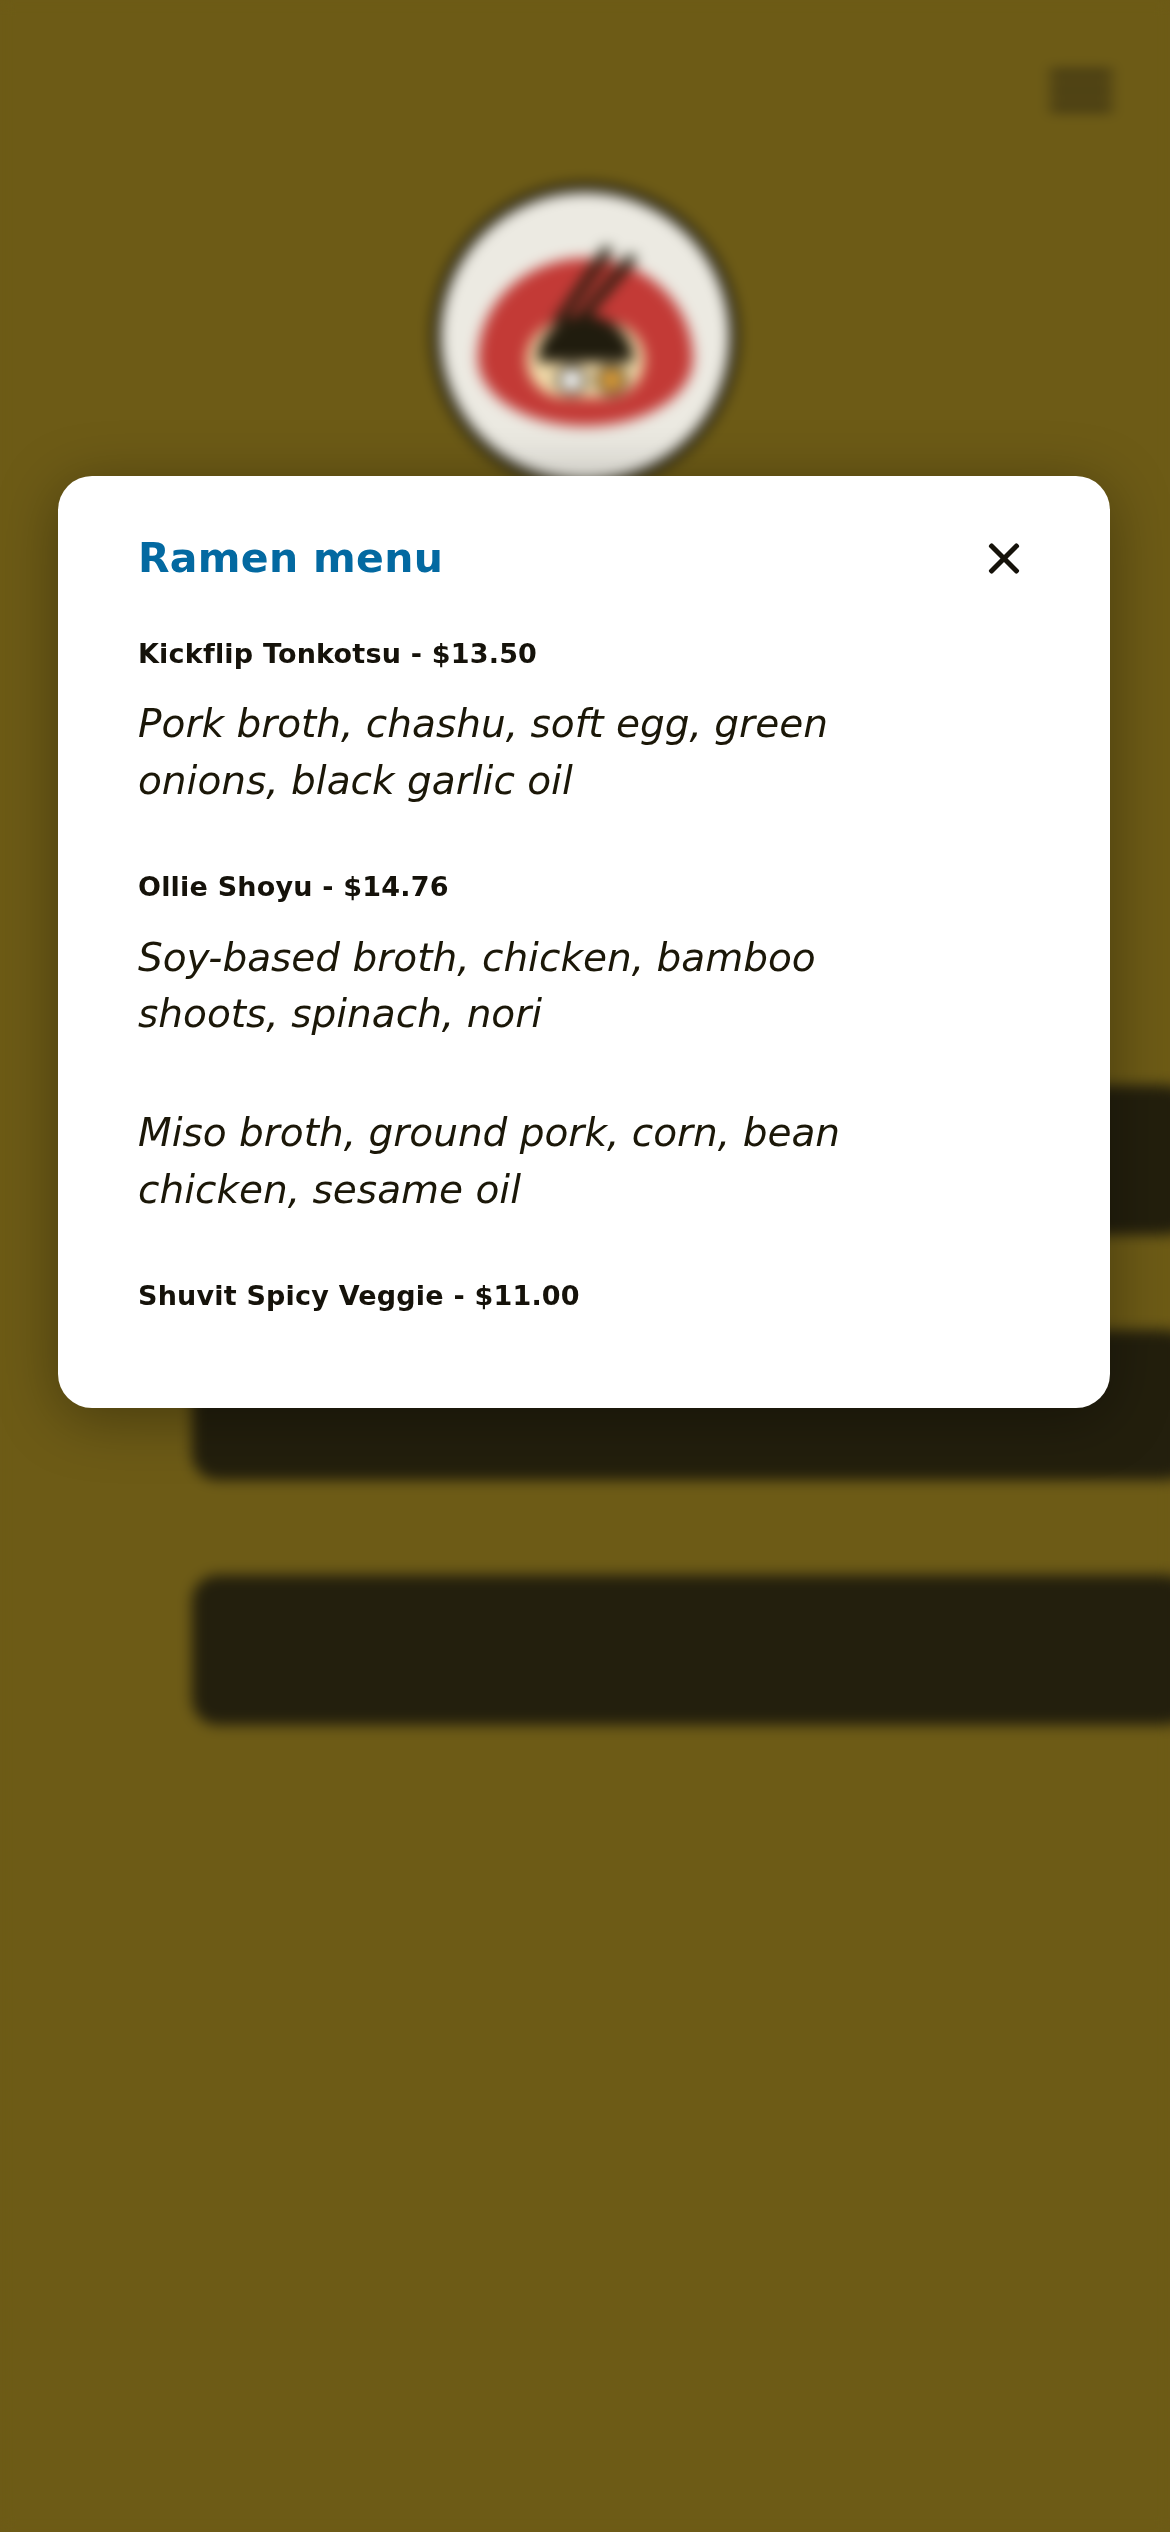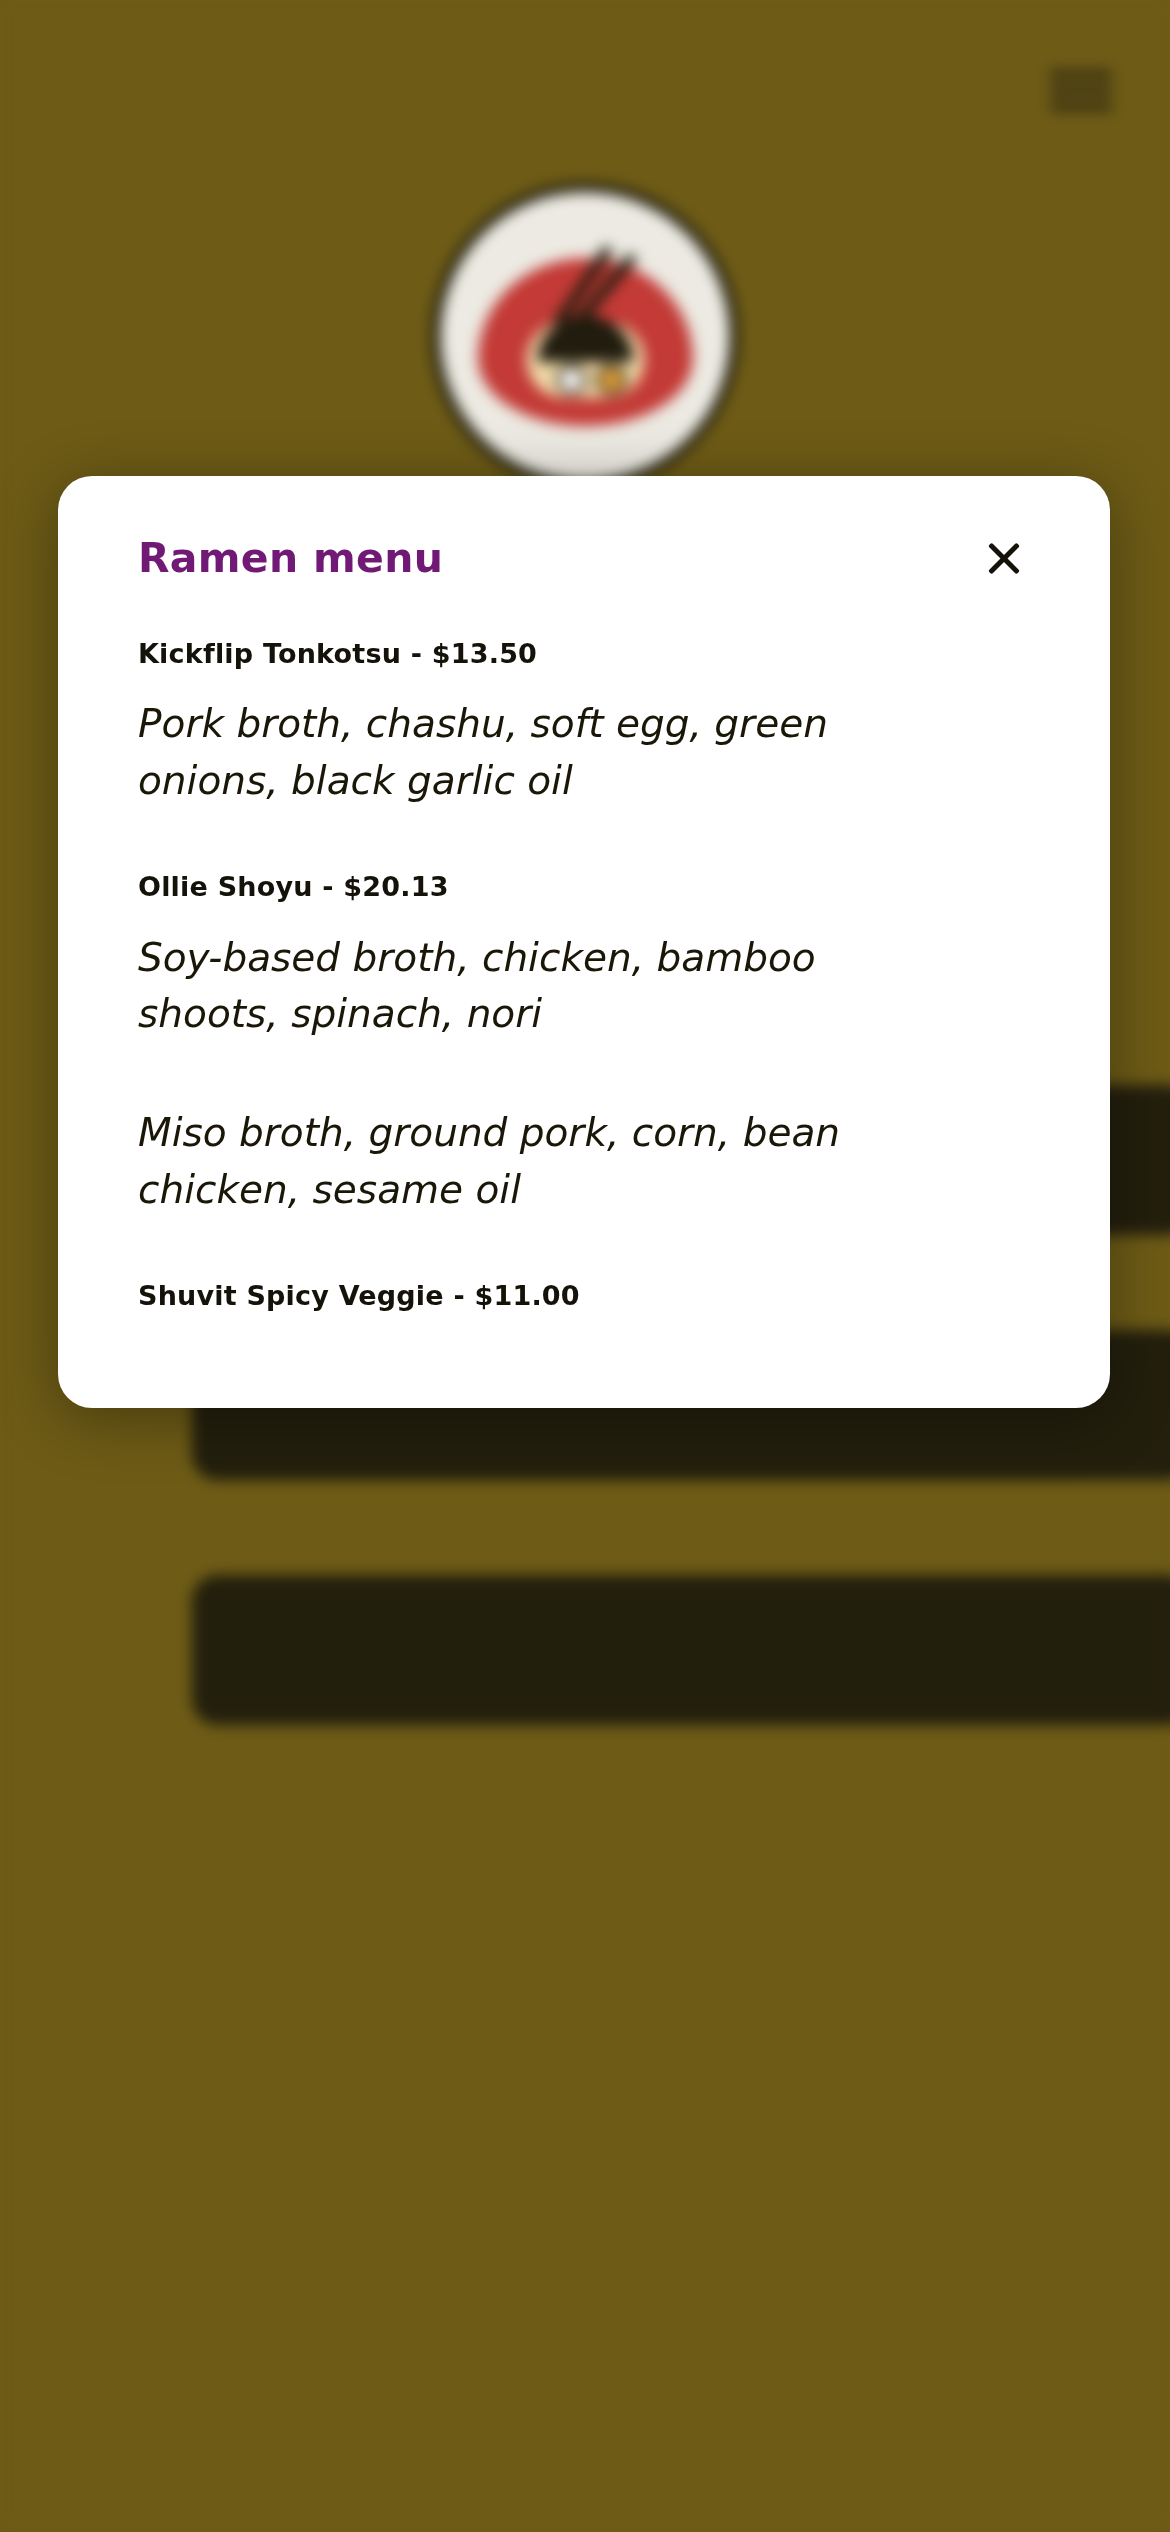--- a/index.html
+++ b/index.html
@@ -150,21 +150,21 @@
   #modal-header {
     display: flex;
     align-items: flex-start;
     justify-content: space-between;
   }
   #modal-title {
     font-family: "DejaVu Sans", sans-serif;
     font-weight: bold;
     font-size: 41px;
     letter-spacing: 0.3px;
-    color: #701a75;
+    color: #0369a1;
     margin: 0;
     line-height: 1.1;
   }
   #close-button {
     width: 52px;
     height: 52px;
     position: relative;
     cursor: pointer;
     background: transparent;
     border: none;
@@ -246,21 +246,21 @@
     </div>
 
     <div id="menu-list">
 
       <div class="menu-item">
         <div class="menu-item-name">Kickflip Tonkotsu - $13.50</div>
         <div class="menu-item-desc">Pork broth, chashu, soft egg, green onions, black garlic oil</div>
       </div>
 
       <div class="menu-item">
-        <div class="menu-item-name">Ollie Shoyu - $20.13</div>
+        <div class="menu-item-name">Ollie Shoyu - $14.76</div>
         <div class="menu-item-desc">Soy-based broth, chicken, bamboo shoots, spinach, nori</div>
       </div>
 
       <div class="menu-item">
         <div class="menu-item-desc">Miso broth, ground pork, corn, bean chicken, sesame oil</div>
       </div>
 
       <div class="menu-item">
         <div class="menu-item-name">Shuvit Spicy Veggie - $11.00</div>
       </div>

